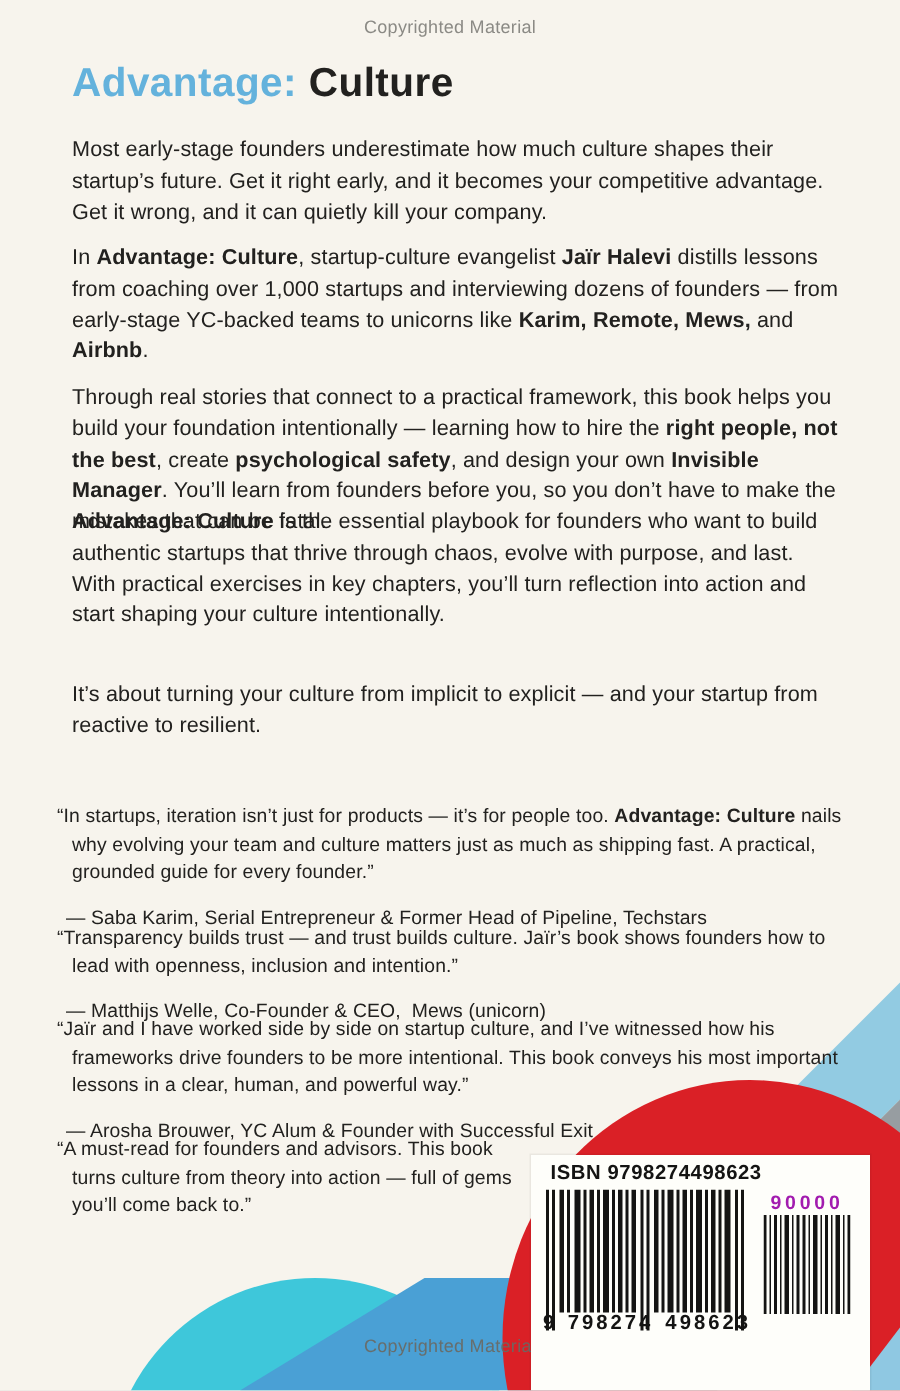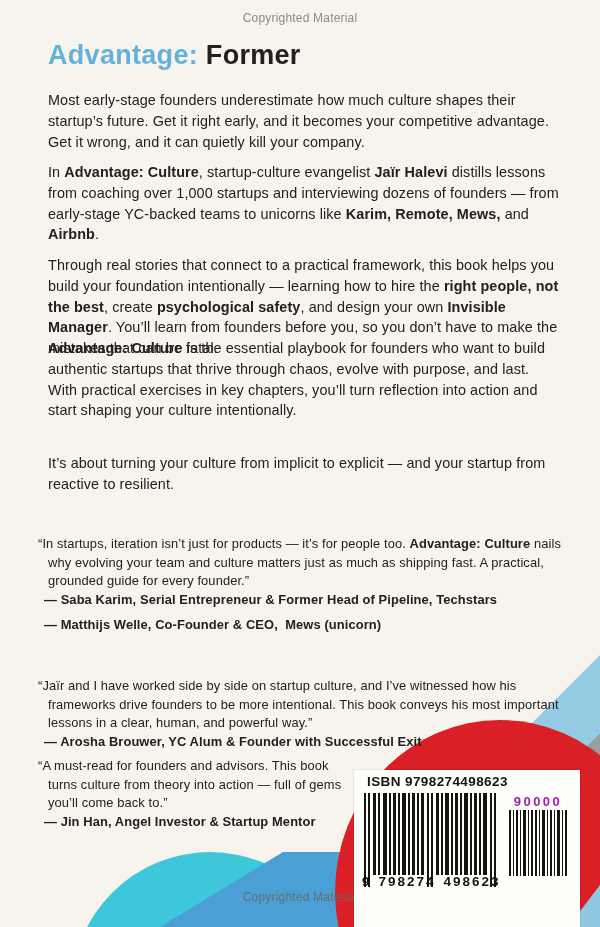--- a/index.html
+++ b/index.html
@@ -22,21 +22,21 @@
     font-size:14.4px;line-height:20.8px;letter-spacing:.1px;
   }
   .para b, .quote b{font-weight:700;}
   .p0{top:90px;} .p1{top:162px;} .p2{top:255px;} .p3{top:338px;} .p4{top:453px;}
   .testimonial{
     position:absolute;left:38px;width:540px;z-index:3;
     font-size:12.9px;line-height:18.6px;letter-spacing:.1px;
   }
   .t0{top:535px;} .t1{top:616px;} .t2{top:677px;} .t3{top:757px;width:322px;}
   .quote{padding-left:10px;text-indent:-10px;}
-  .attr{font-weight:700;padding-left:6px;margin-top:0;}
+  .attr{font-weight:400;padding-left:6px;margin-top:12px;}
   .decor{position:absolute;left:0;top:0;width:600px;height:927px;z-index:1;}
   .copyright-bottom{
     position:absolute;top:890px;left:0;width:100%;text-align:center;
     font-size:12px;color:rgba(105,105,100,.92);letter-spacing:.2px;z-index:5;
   }
   .barcode-box{
     position:absolute;left:354px;top:770px;width:226px;height:164px;
     background:#fefefa;z-index:6;box-shadow:0 0 0 1px rgba(0,0,0,.05);
   }
   .isbn-label{
@@ -59,43 +59,43 @@
 </style>
 </head>
 <body>
 
 <div class="page">
 
   <div class="copyright-top">Copyrighted Material</div>
 
   <div class="title">
     <span class="accent">Advantage:</span>
-    <span>Former</span>
+    <span>Culture</span>
   </div>
 
   <div class="para p0"><span>Most early-stage founders underestimate how much culture shapes their startup’s future. Get it right early, and it becomes your competitive advantage. Get it wrong, and it can quietly kill your company.</span></div>
   <div class="para p1"><span>In </span><b>Advantage: Culture</b><span>, startup-culture evangelist </span><b>Jaïr Halevi</b><span> distills lessons from coaching over 1,000 startups and interviewing dozens of founders — from early-stage YC-backed teams to unicorns like </span><b>Karim, Remote, Mews,</b><span> and </span><b>Airbnb</b><span>.</span></div>
   <div class="para p2"><span>Through real stories that connect to a practical framework, this book helps you build your foundation intentionally — learning how to hire the </span><b>right people, not the best</b><span>, create </span><b>psychological safety</b><span>, and design your own </span><b>Invisible Manager</b><span>. You’ll learn from founders before you, so you don’t have to make the mistakes that can be fatal.</span></div>
   <div class="para p3"><b>Advantage: Culture</b><span> is the essential playbook for founders who want to build authentic startups that thrive through chaos, evolve with purpose, and last. With practical exercises in key chapters, you’ll turn reflection into action and start shaping your culture intentionally.</span></div>
   <div class="para p4"><span>It’s about turning your culture from implicit to explicit — and your startup from reactive to resilient.</span></div>
 
   <div class="testimonial t0">
     <div class="quote"><span>“In startups, iteration isn’t just for products — it’s for people too. </span><b>Advantage: Culture</b><span> nails why evolving your team and culture matters just as much as shipping fast. A practical, grounded guide for every founder.”</span></div>
     <div class="attr">— Saba Karim, Serial Entrepreneur &amp; Former Head of Pipeline, Techstars</div>
   </div>
   <div class="testimonial t1">
+    <div class="quote"><span>“Transparency builds trust — and trust builds culture. Jaïr’s book shows founders how to lead with openness, inclusion and intention.”</span></div>
     <div class="attr">— Matthijs Welle, Co-Founder &amp; CEO,&nbsp; Mews (unicorn)</div>
   </div>
   <div class="testimonial t2">
     <div class="quote"><span>“Jaïr and I have worked side by side on startup culture, and I’ve witnessed how his frameworks drive founders to be more intentional. This book conveys his most important lessons in a clear, human, and powerful way.”</span></div>
     <div class="attr">— Arosha Brouwer, YC Alum &amp; Founder with Successful Exit</div>
   </div>
   <div class="testimonial t3">
     <div class="quote"><span>“A must-read for founders and advisors. This book turns culture from theory into action — full of gems you’ll come back to.”</span></div>
-    <div class="attr">— Jin Han, Angel Investor &amp; Startup Mentor</div>
   </div>
 
   <svg class="decor" viewBox="0 0 600 927" xmlns="http://www.w3.org/2000/svg" aria-hidden="true">
     <polygon points="600,655 600,733 406,927 328,927" fill="#92cbe2"></polygon>
     <polygon points="600,733 600,805 478,927 406,927" fill="#979da1"></polygon>
     <circle cx="210" cy="990" r="138" fill="#3ec7da"></circle>
     <polygon points="283,852 160,927 520,927 520,852" fill="#4aa0d5"></polygon>
     <ellipse cx="500" cy="892" rx="165" ry="172" fill="#da2026"></ellipse>
     <polygon points="600,885 600,927 568,927" fill="#8fc8e2"></polygon>
   </svg>

